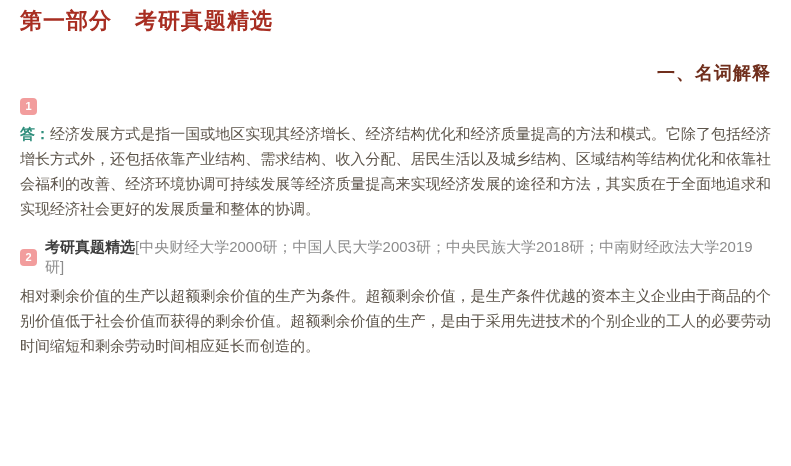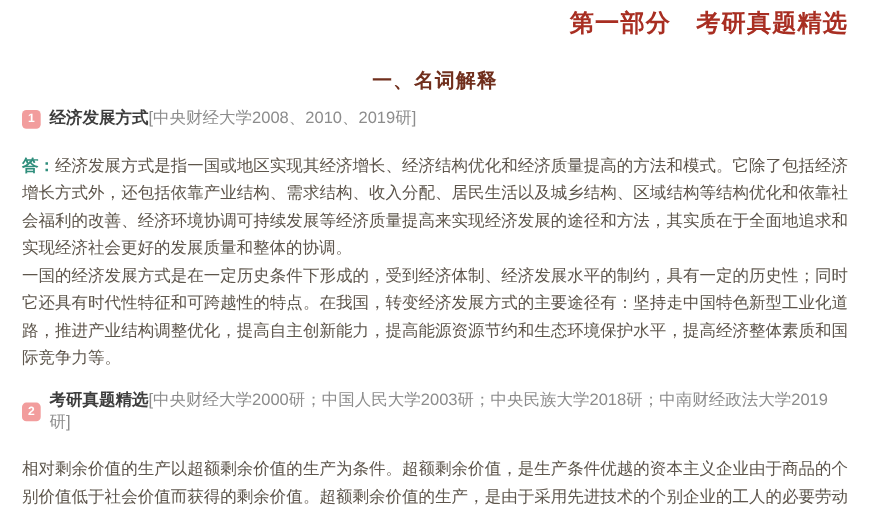--- a/index.html
+++ b/index.html
@@ -11,30 +11,30 @@
     width: 791px;
     height: 466px;
     overflow: hidden;
     font-family: "Liberation Sans", "DejaVu Sans", sans-serif;
   }
   .page {
     padding: 8px 20px 0 20px;
   }
   .doc-title {
     margin: 0;
-    text-align: right;
+    text-align: left;
     font-size: 22px;
     line-height: 26px;
     font-weight: 700;
     color: #a82e22;
     letter-spacing: 1px;
   }
   .section-heading {
     margin: 27px 0 0 0;
-    text-align: center;
+    text-align: right;
     font-size: 18px;
     line-height: 24px;
     font-weight: 700;
     color: #702f1d;
     letter-spacing: 1px;
   }
   .question-row {
     margin-top: 13px;
     display: flex;
     align-items: center;
@@ -59,21 +59,21 @@
   }
   .term {
     color: #3d3d3d;
     font-weight: 700;
   }
   .source {
     color: #8c8c8c;
     font-weight: 400;
   }
   .answer {
-    margin-top: 20px;
+    margin-top: 6px;
   }
   .answer p {
     margin: 0;
     font-size: 15px;
     line-height: 25px;
     color: #5d554b;
     text-align: justify;
     text-justify: inter-character;
   }
   .answer-label {
@@ -86,25 +86,23 @@
 
 <div class="page">
 
   <h1 class="doc-title">第一部分　考研真题精选</h1>
 
   <h2 class="section-heading">一、名词解释</h2>
 
   <div>
     <div class="question-row">
       <span class="badge">1</span>
-      <span><span class="term">经济发展方式</span><span class="source">[中央财经大学2008、2010、2019研]</span></span>
     </div>
     <div class="answer">
       <p><span class="answer-label">答：</span><span>经济发展方式是指一国或地区实现其经济增长、经济结构优化和经济质量提高的方法和模式。它除了包括经济增长方式外，还包括依靠产业结构、需求结构、收入分配、居民生活以及城乡结构、区域结构等结构优化和依靠社会福利的改善、经济环境协调可持续发展等经济质量提高来实现经济发展的途径和方法，其实质在于全面地追求和实现经济社会更好的发展质量和整体的协调。</span></p>
-      <p>一国的经济发展方式是在一定历史条件下形成的，受到经济体制、经济发展水平的制约，具有一定的历史性；同时它还具有时代性特征和可跨越性的特点。在我国，转变经济发展方式的主要途径有：坚持走中国特色新型工业化道路，推进产业结构调整优化，提高自主创新能力，提高能源资源节约和生态环境保护水平，提高经济整体素质和国际竞争力等。</p>
     </div>
   </div>
 
   <div>
     <div class="question-row second">
       <span class="badge">2</span>
       <span><span class="term">考研真题精选</span><span class="source">[中央财经大学2000研；中国人民大学2003研；中央民族大学2018研；中南财经政法大学2019研]</span></span>
     </div>
     <div class="answer">
       <p>相对剩余价值的生产以超额剩余价值的生产为条件。超额剩余价值，是生产条件优越的资本主义企业由于商品的个别价值低于社会价值而获得的剩余价值。超额剩余价值的生产，是由于采用先进技术的个别企业的工人的必要劳动时间缩短和剩余劳动时间相应延长而创造的。</p>

